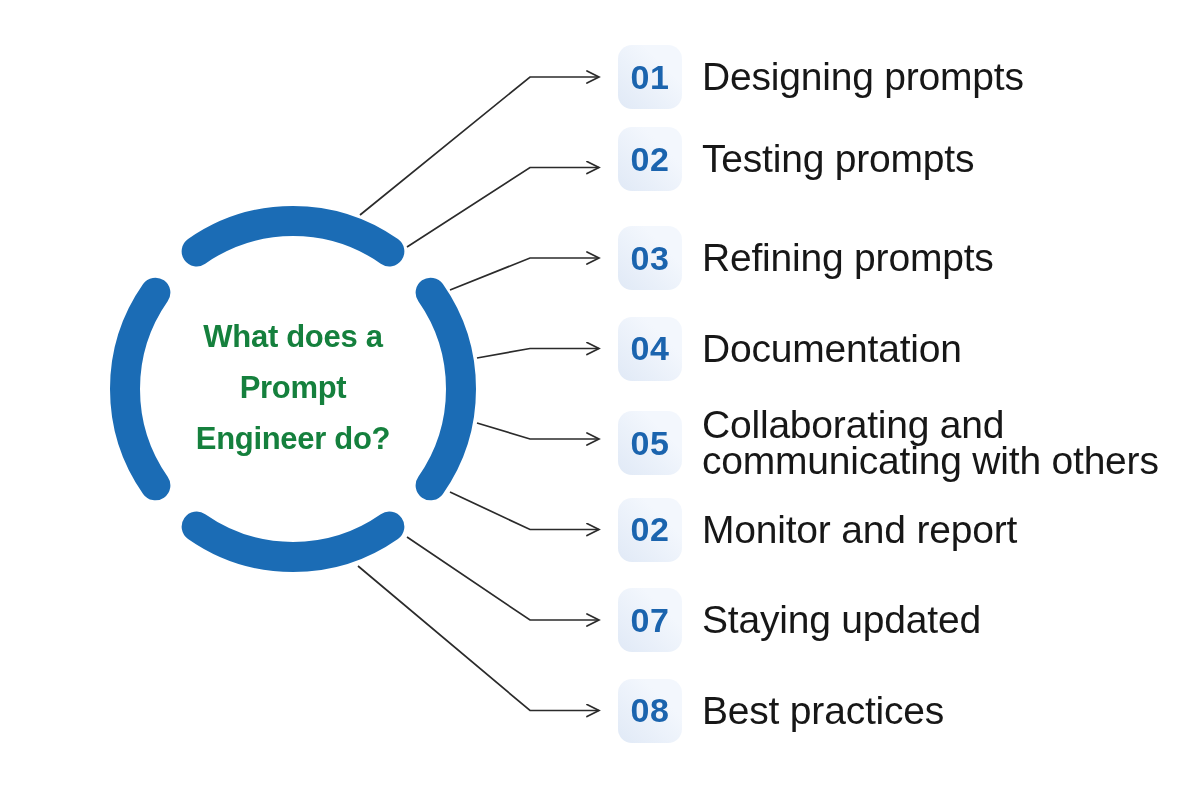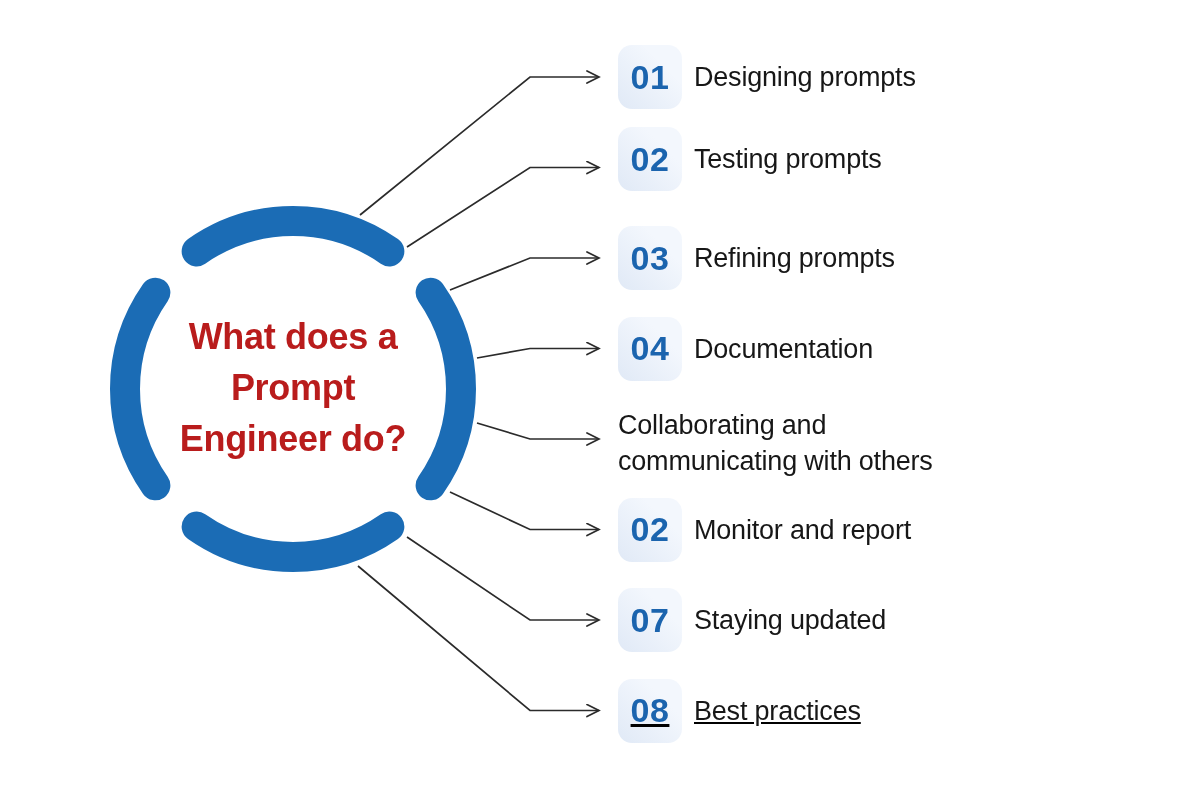--- a/index.html
+++ b/index.html
@@ -33,52 +33,52 @@
     stroke-width: 1.7;
     stroke-linecap: round;
     stroke-linejoin: miter;
   }
   .circle-title {
     position: absolute;
     left: 113px;
     top: 311px;
     width: 360px;
     text-align: center;
-    font-size: 36px;
+    font-size: 31px;
     line-height: 51px;
     font-weight: 700;
-    color: #b91c1c;
+    color: #15803d;
     letter-spacing: -0.3px;
     white-space: pre-line;
   }
   .items { position: absolute; left: 0; top: 0; width: 1200px; height: 786px; }
   .item {
     position: absolute;
     left: 618px;
     display: flex;
     align-items: center;
-    gap: 12px;
+    gap: 20px;
     min-height: 64px;
   }
   .num {
     width: 64px;
     height: 64px;
     flex: 0 0 64px;
     border-radius: 14px;
     background: linear-gradient(225deg, var(--badge-bg-start, #f3f7fd) 30%, var(--badge-bg-end, #e0e9f6) 100%);
     display: flex;
     align-items: center;
     justify-content: center;
     font-size: 34px;
     font-weight: 700;
     color: var(--number-blue, #1b64ae);
     letter-spacing: 0.5px;
   }
   .label {
-    font-size: 27px;
+    font-size: 39px;
     line-height: 36px;
     color: var(--text, #171717);
     white-space: pre-line;
     letter-spacing: -0.2px;
   }
 </style>
 </head>
 <body>
 
 <div class="canvas">
@@ -121,33 +121,34 @@
       <div class="num">03</div>
       <div class="label">Refining prompts</div>
     </div>
 
     <div class="item" style="top: 316.5px; justify-content: flex-end;">
       <div class="num">04</div>
       <div class="label">Documentation</div>
     </div>
 
     <div class="item" style="top: 407px;">
+      <div class="num">05</div>
       <div class="label">Collaborating and
 communicating with others</div>
     </div>
 
     <div class="item" style="top: 497.5px;">
       <div class="num">02</div>
       <div class="label">Monitor and report</div>
     </div>
 
     <div class="item" style="top: 588px;">
       <div class="num">07</div>
       <div class="label">Staying updated</div>
     </div>
 
-    <div class="item" style="top: 678.5px; text-decoration: underline;">
+    <div class="item" style="top: 678.5px;">
       <div class="num">08</div>
       <div class="label">Best practices</div>
     </div>
   </div>
 
 </div>
 
 </body></html>

